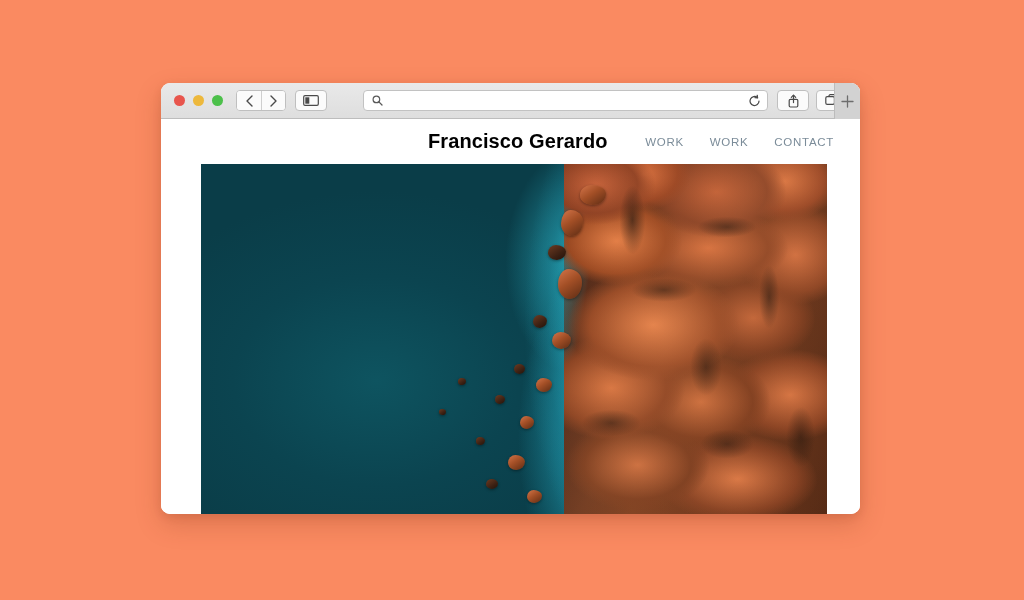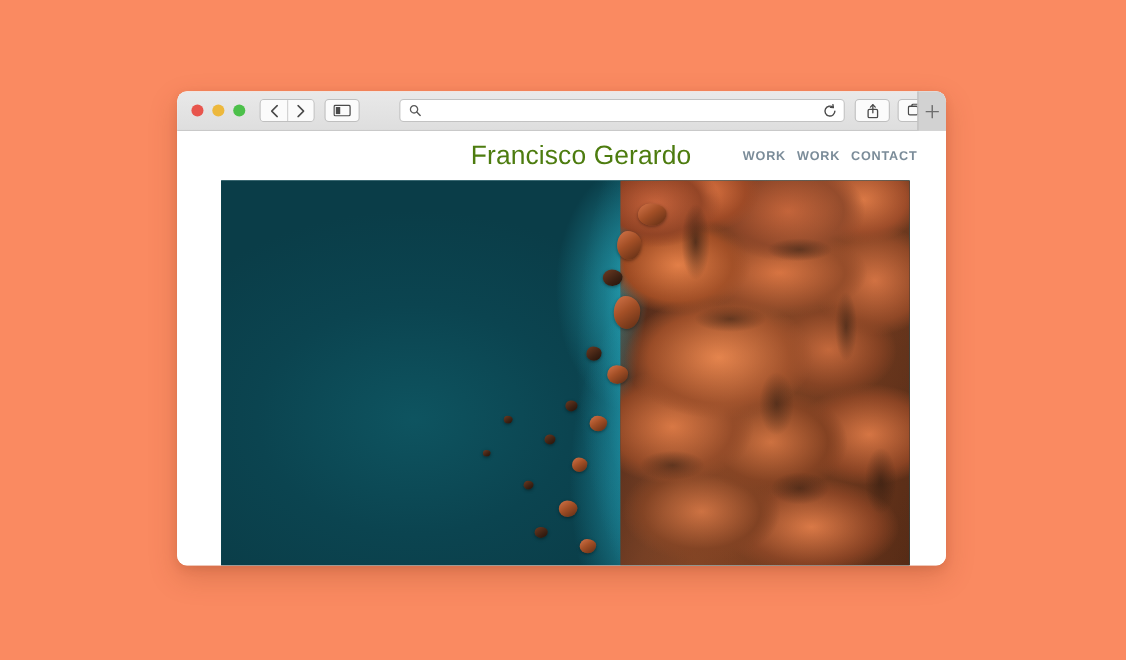--- a/index.html
+++ b/index.html
@@ -149,33 +149,32 @@
   }
 
   #site-header {
     height: 45px;
     display: flex;
     align-items: center;
     padding: 0 26px 0 40px;
   }
 
   #site-title {
-    font-size: 24px;
-    font-weight: normal;
-    color: #4d7c0f;
+    font-size: 20px;
+    font-weight: bold;
+    color: #000000;
     letter-spacing: 0.1px;
     margin-left: 227px;
   }
 
   #site-nav {
     margin-left: auto;
     display: flex;
     align-items: flex-start;
-    gap: 10px;
-    font-weight: bold;
+    gap: 26px;
   }
   #site-nav .nav-link {
     font-size: 11.5px;
     letter-spacing: 0.7px;
     color: #7b8c99;
     text-decoration: none;
     cursor: default;
   }
 
   

